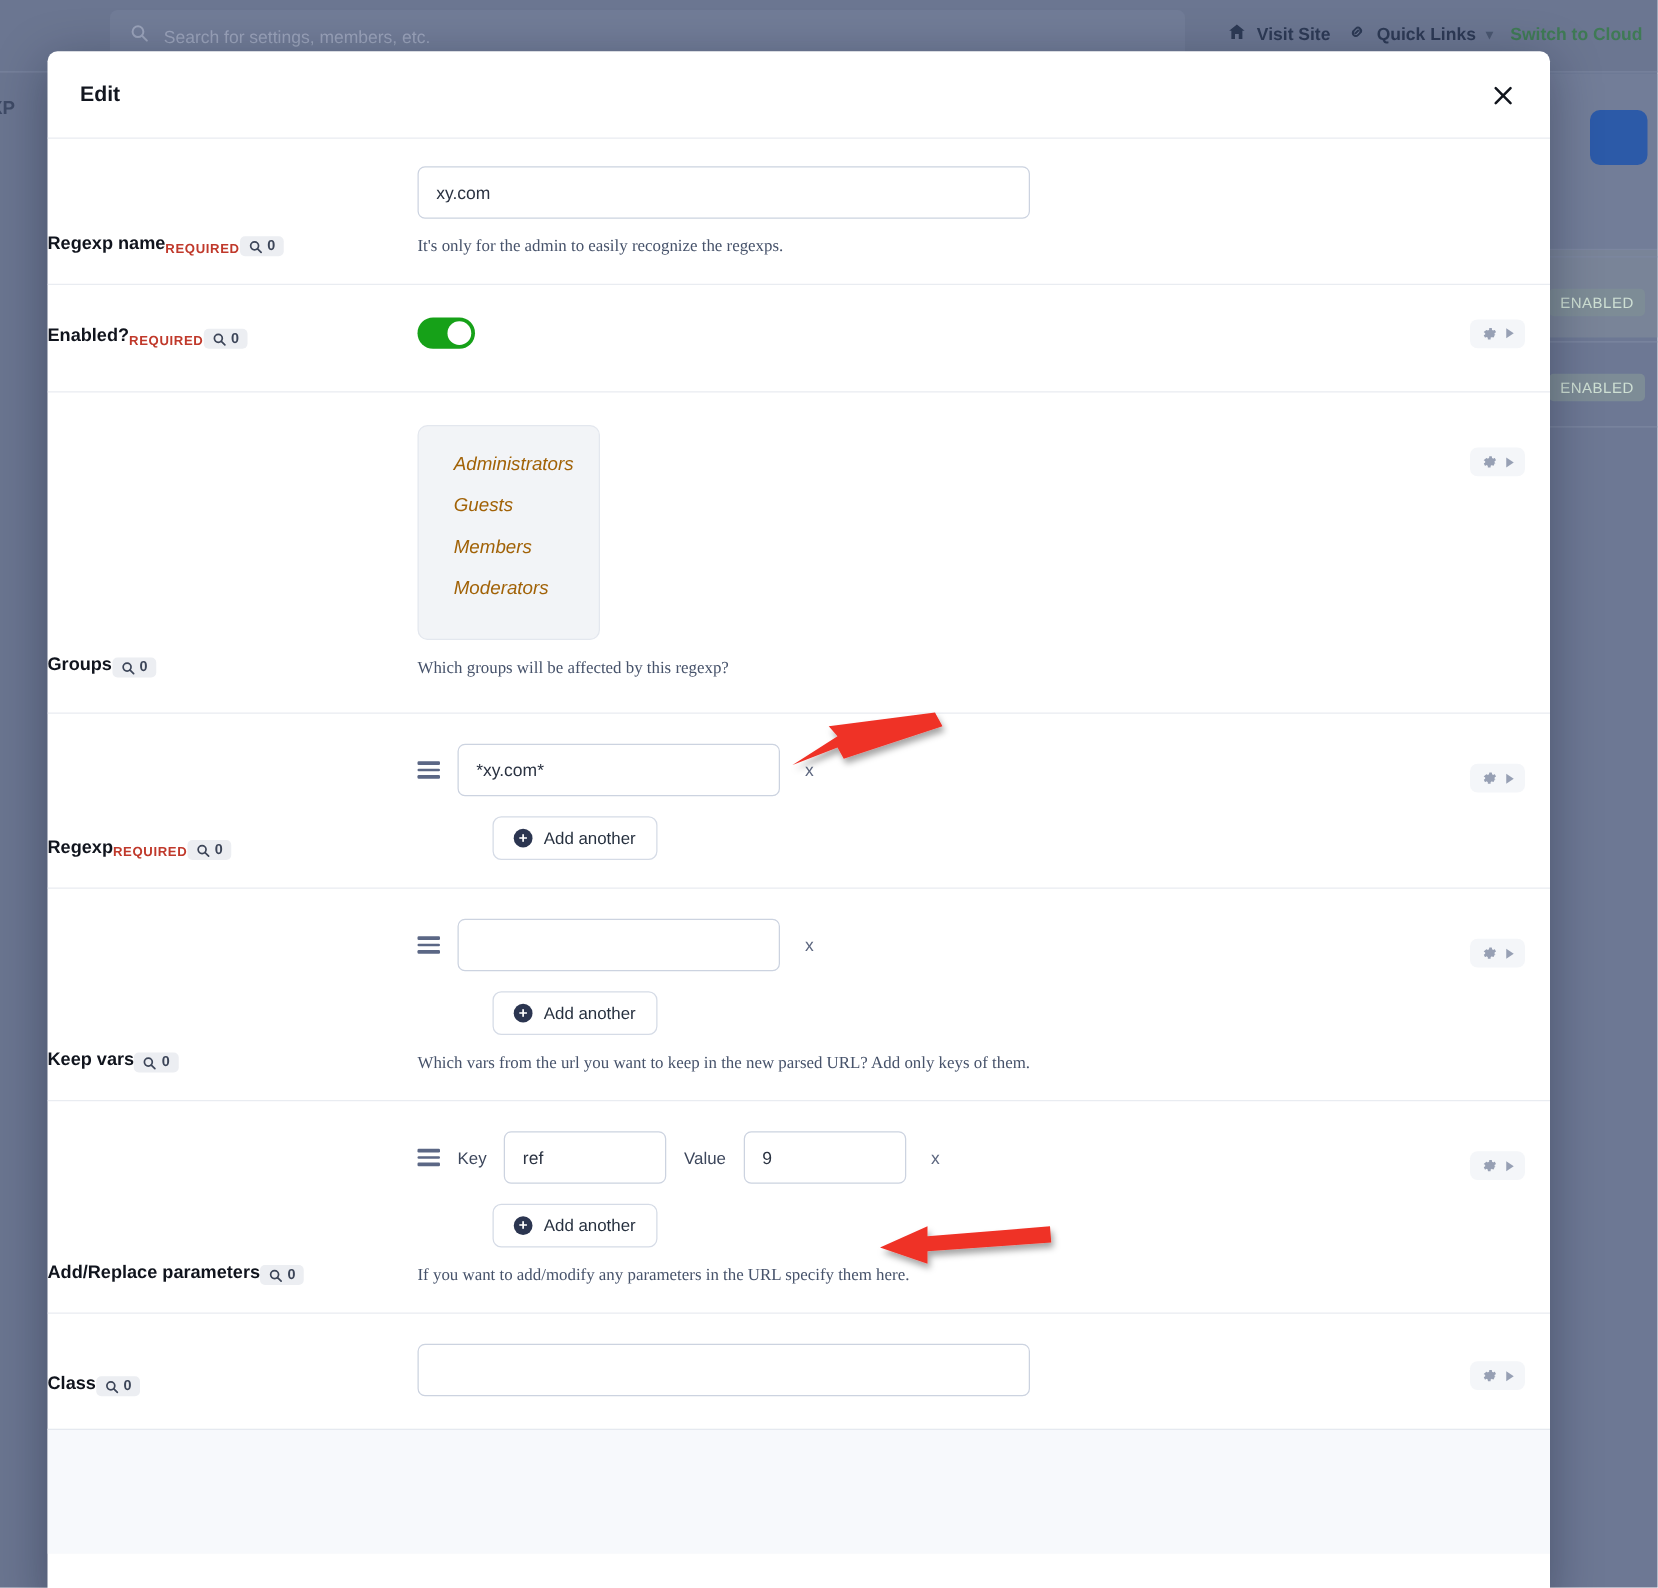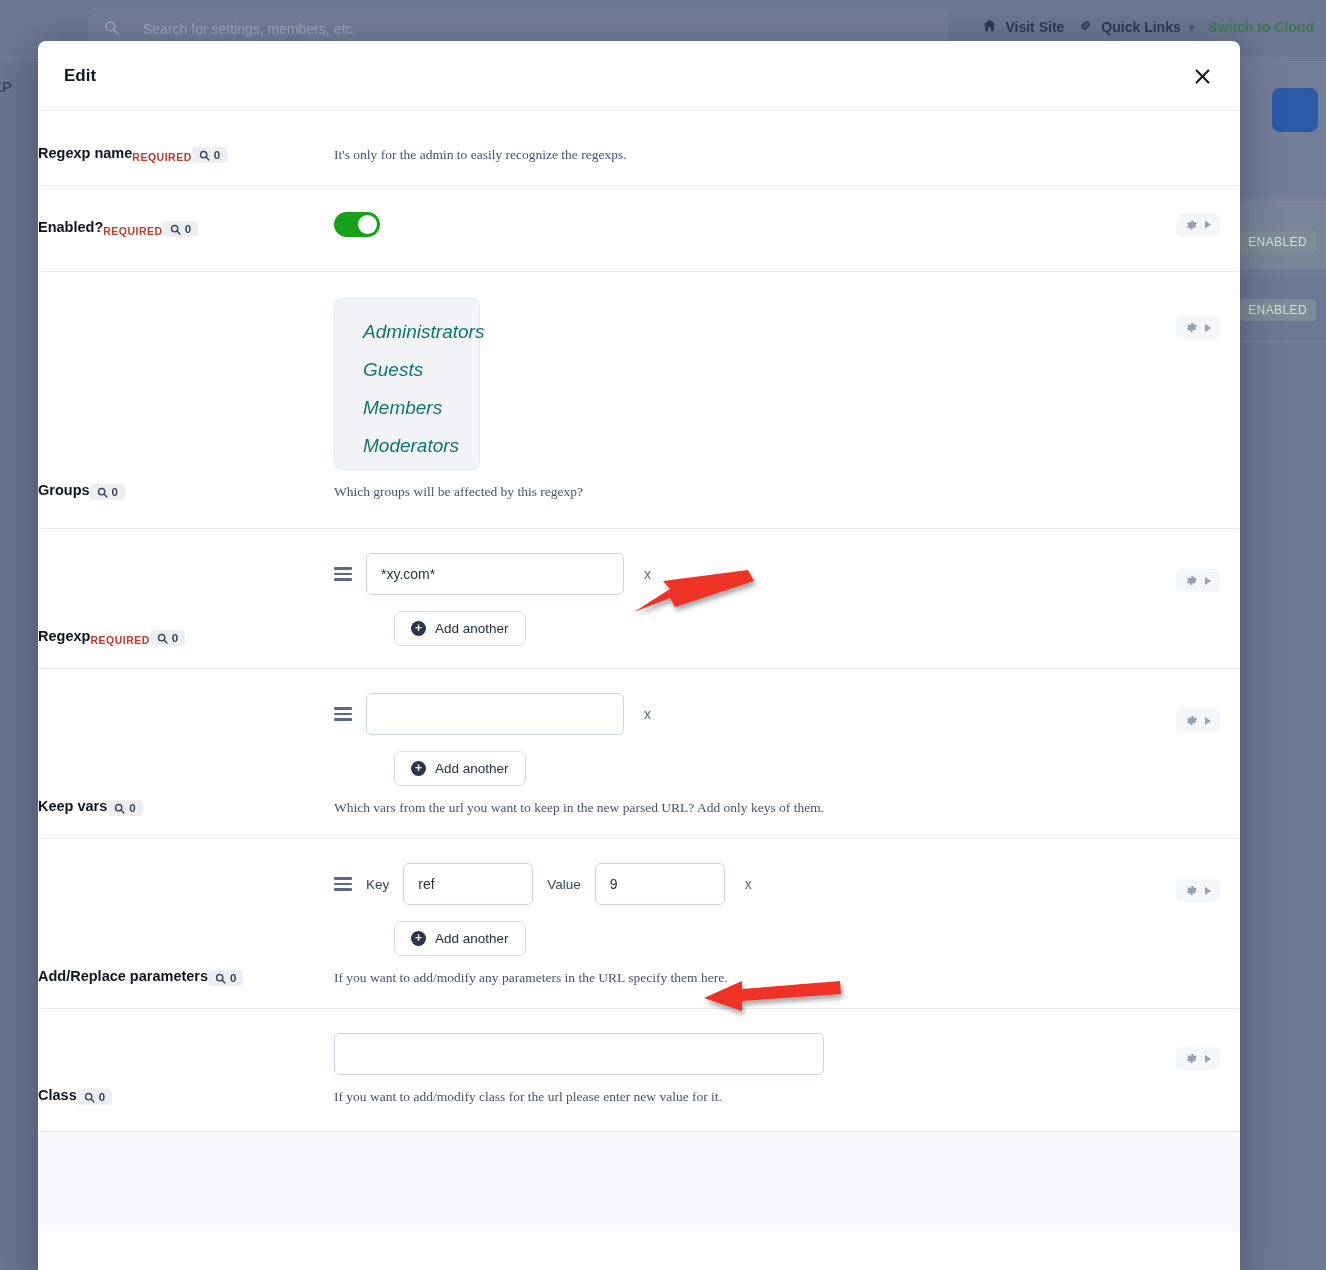--- a/index.html
+++ b/index.html
@@ -27,21 +27,21 @@
     background: #6a7590;
     border-right: 1px solid #79839d;
   }
   .bg-nav-txt {
     position: absolute; left: -8px; color: #3e4a66;
     font-size: 15px; font-weight: 700;
   }
   .bg-search {
     position: absolute; left: 88px; top: 8px; width: 860px; height: 42px;
     background: #717c97; border-radius: 6px;
-    display: flex; align-items: center; padding-left: 16px; gap: 24px;
+    display: flex; align-items: center; padding-left: 16px; gap: 12px;
   }
   .bg-search-ph { color: #9aa3ba; font-size: 14px; }
   .bg-top-actions {
     position: absolute; right: 0px; top: 18px;
     display: flex; align-items: center; gap: 14px; padding-right: 12px;
   }
   .bg-action { display: flex; align-items: center; gap: 8px; color: #2d3a55; font-size: 14px; font-weight: 600; }
   .bg-action.cloud { color: #3f7a55; }
   .bg-row-line { position: absolute; left: 62px; right: 0; height: 1px; background: #7c86a0; }
   .bg-panel { position: absolute; background: #727d98; }
@@ -135,21 +135,21 @@
     width: 19px; height: 19px; border-radius: 50%; background: #fff;
   }
 
   
   .multisel {
     width: 146px; height: 172px;
     background: #f2f4f7; border: 1px solid #e3e7ee; border-radius: 8px;
     padding: 14px 0 0 0;
   }
   .multisel .opt {
-    font-size: 19px; color: #0f766e; font-style: italic;
+    font-size: 15px; color: #a16207; font-style: italic;
     padding: 8px 0 8px 28px; cursor: pointer;
   }
   .orline { display: flex; align-items: center; gap: 11px; margin-top: 18px; }
   .orline .ortext { font-size: 14px; color: #333c4e; }
   .cbox {
     width: 18px; height: 18px; border-radius: 4px;
     background: #2563eb; display: flex; align-items: center; justify-content: center;
     cursor: pointer;
   }
   .cbox svg { display: block; }
@@ -260,20 +260,21 @@
       <span class="lreq">REQUIRED</span>
       <span class="badge-count">
         <svg width="11" height="11" viewBox="0 0 16 16" fill="none" stroke="#3c4558" stroke-width="2">
             <circle cx="6.8" cy="6.8" r="4.6"></circle>
             <line x1="10.3" y1="10.3" x2="14.4" y2="14.4" stroke-linecap="round"></line>
           </svg>
         <b>0</b>
       </span>
     </div>
     <div class="fbody">
+      <input class="inp" style="width: 490px;" value="xy.com">
       <div class="help">It's only for the admin to easily recognize the regexps.</div>
     </div>
   </div>
 
   <div class="frow" style="padding:26px 0 34px 0;">
     <div class="flabel">
       <span class="lname">Enabled?</span>
       <span class="lreq">REQUIRED</span>
       <span class="badge-count">
         <svg width="11" height="11" viewBox="0 0 16 16" fill="none" stroke="#3c4558" stroke-width="2">
@@ -443,21 +444,20 @@
       <span class="badge-count">
         <svg width="11" height="11" viewBox="0 0 16 16" fill="none" stroke="#3c4558" stroke-width="2">
             <circle cx="6.8" cy="6.8" r="4.6"></circle>
             <line x1="10.3" y1="10.3" x2="14.4" y2="14.4" stroke-linecap="round"></line>
           </svg>
         <b>0</b>
       </span>
     </div>
     <div class="fbody">
       <input class="inp" style="width: 490px;" value="">
-      <div class="help">If you want to add/modify class for the url please enter new value for it.</div>
       <div class="gear" style="top:14px;transform:none;">
         <svg width="13" height="13" viewBox="0 0 16 16" fill="#97a0b4">
             <path d="M8 5.1A2.9 2.9 0 1 0 8 10.9 2.9 2.9 0 0 0 8 5.1zm0 4.5a1.6 1.6 0 1 1 0-3.2 1.6 1.6 0 0 1 0 3.2z"></path>
             <path d="M14.2 9.3l-1.1-.6c.1-.45.1-.95 0-1.4l1.1-.6a.5.5 0 0 0 .2-.65l-.9-1.55a.5.5 0 0 0-.65-.2l-1.1.6c-.35-.3-.75-.53-1.2-.7V2.9a.5.5 0 0 0-.5-.5h-1.8a.5.5 0 0 0-.5.5v1.3c-.45.17-.85.4-1.2.7l-1.1-.6a.5.5 0 0 0-.65.2L2.6 6.05a.5.5 0 0 0 .2.65l1.1.6c-.1.45-.1.95 0 1.4l-1.1.6a.5.5 0 0 0-.2.65l.9 1.55a.5.5 0 0 0 .65.2l1.1-.6c.35.3.75.53 1.2.7v1.3a.5.5 0 0 0 .5.5h1.8a.5.5 0 0 0 .5-.5v-1.3c.45-.17.85-.4 1.2-.7l1.1.6a.5.5 0 0 0 .65-.2l.9-1.55a.5.5 0 0 0-.2-.65z"></path>
           </svg>
         <span class="tri"></span>
       </div>
     </div>
   </div>
 

